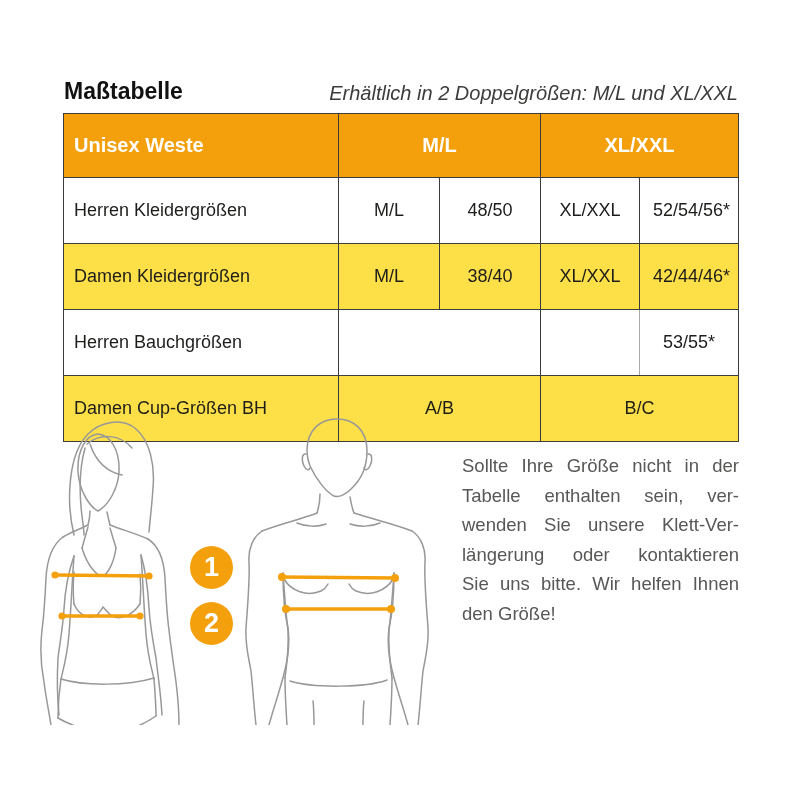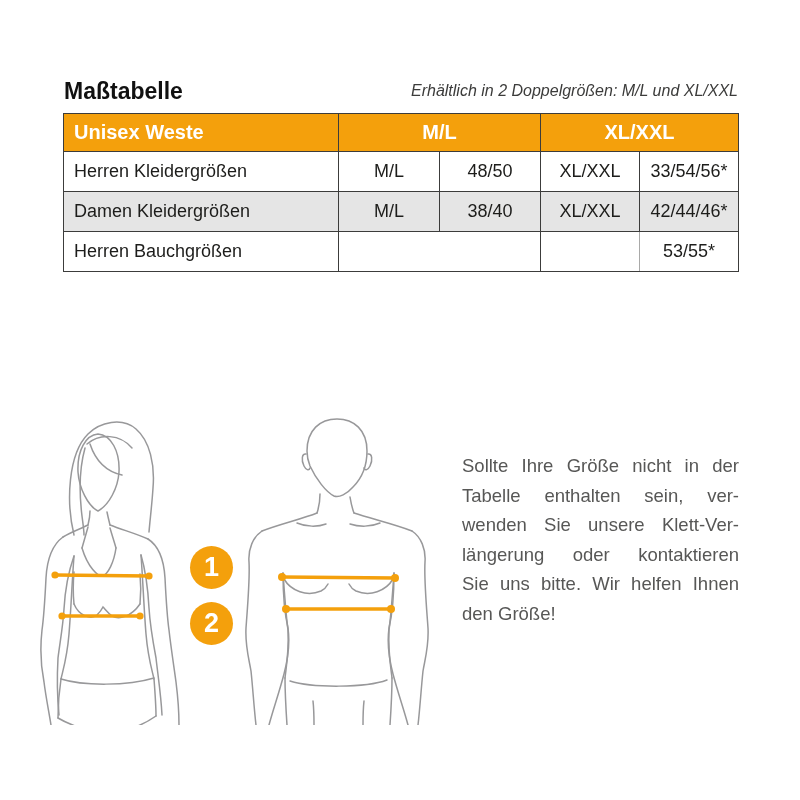--- a/index.html
+++ b/index.html
@@ -5,38 +5,38 @@
   html,body{margin:0;padding:0;background:#ffffff;}
   .page{
     position:relative;width:800px;height:800px;background:#ffffff;overflow:hidden;
     font-family:"Liberation Sans","DejaVu Sans",sans-serif;color:#1D1D1B;
   }
   
   .page-title{
     position:absolute;left:64px;top:78px;font-size:23px;font-weight:bold;color:#111111;
   }
   .subtitle{
-    position:absolute;right:62px;top:82px;font-size:16px;font-style:italic;color:#3C3C3B;
+    position:absolute;right:62px;top:82px;font-size:20px;font-style:italic;color:#3C3C3B;
   }
   
   table.size-table{
     position:absolute;left:63px;top:113px;width:675px;
     border-collapse:collapse;table-layout:fixed;
   }
   table.size-table th,table.size-table td{
-    border:1.5px solid #3C3C3B;padding:0;height:39px;
+    border:1.5px solid #3C3C3B;padding:13px;height:39px;
     font-size:18px;color:#1D1D1B;text-align:center;font-weight:normal;
     white-space:nowrap;overflow:hidden;
   }
   table.size-table thead th{
     background:#F4A00C;color:#ffffff;font-weight:bold;font-size:20px;height:37px;
   }
   .label-cell{text-align:left !important;padding-left:10px !important;}
   thead .label-cell{padding-left:10px !important;}
-  tr.cream td{background:#e5e5e5;}
+  tr.cream td{background:#fde047;}
   td.light-right{border-right:1px solid #A9A9A8 !important;}
   td.light-left{border-left:1px solid #A9A9A8 !important;margin-top:38px;}
   .mini-badge{
     display:inline-flex;width:23px;height:23px;border-radius:50%;
     background:#F4A00C;color:#ffffff;font-weight:bold;font-size:14.5px;
     align-items:center;justify-content:center;margin-right:9px;vertical-align:-6px;
   }
   
   .fig{position:absolute;}
   .fig path,.fig line{vector-effect:non-scaling-stroke;}
@@ -78,34 +78,39 @@
         <th colspan="2">M/L</th>
         <th colspan="2">XL/XXL</th>
       </tr>
     </thead>
     <tbody>
       <tr>
         <td class="label-cell">Herren Kleidergrößen</td>
         <td>M/L</td>
         <td>48/50</td>
         <td>XL/XXL</td>
-        <td>33/54/56*</td>
+        <td>52/54/56*</td>
       </tr>
       <tr class="cream">
         <td class="label-cell">Damen Kleidergrößen</td>
         <td>M/L</td>
         <td>38/40</td>
         <td>XL/XXL</td>
         <td>42/44/46*</td>
       </tr>
       <tr>
         <td class="label-cell">Herren Bauchgrößen</td>
         <td colspan="2"></td>
         <td class="light-right"></td>
         <td class="light-left">53/55*</td>
+      </tr>
+      <tr class="cream">
+        <td class="label-cell">Damen Cup-Größen BH</td>
+        <td colspan="2">A/B</td>
+        <td colspan="2">B/C</td>
       </tr>
     </tbody>
   </table>
 
   <svg class="fig" style="left:38px;top:420px;" width="155" height="305" viewBox="0 0 155 305">
     <g fill="none" stroke="#98989A" stroke-width="1.5" stroke-linecap="round">
       <path d="M36,115 C28,82 30,34 50,14 C62,2 84,-3 98,9 C112,21 117,45 115,68 C114,84 112,100 111,112"></path>
       <path d="M47,28 C42,46 41,72 44,96 C45,104 46,110 46,115"></path>
       <path d="M49,24 C62,13 82,14 94,28"></path>
       <path d="M52,24 C58,42 70,52 84,55"></path>

